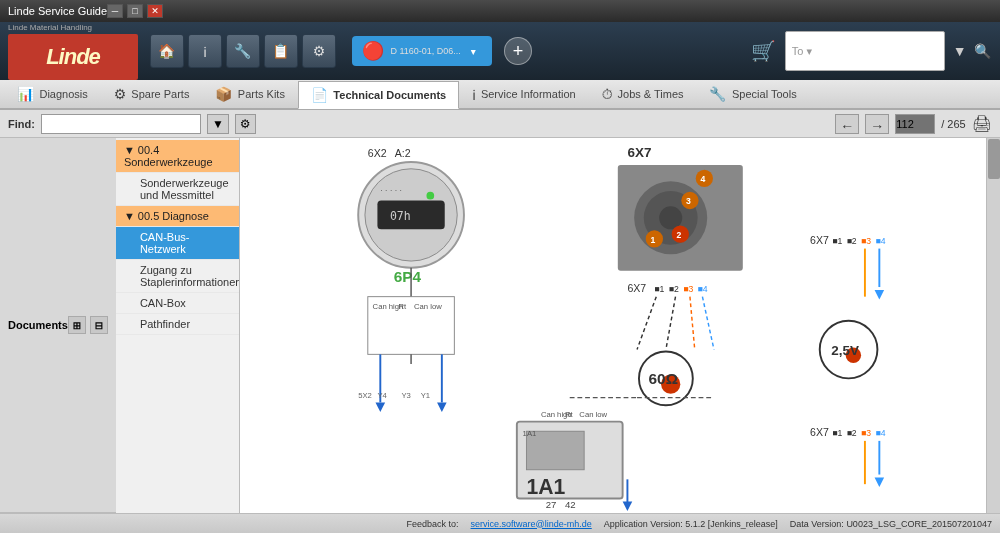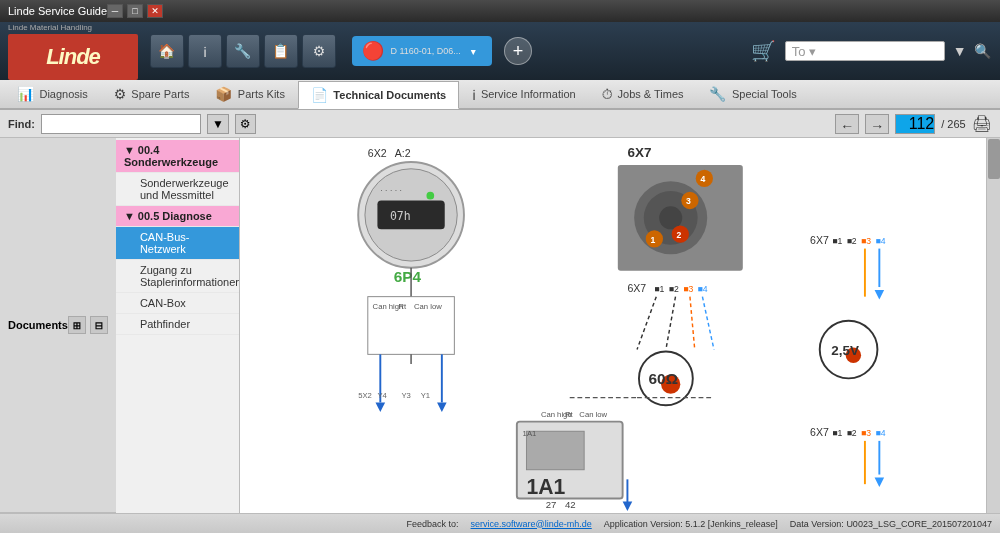--- a/index.html
+++ b/index.html
@@ -80,23 +80,23 @@
 
     .header-right {
       margin-left: auto;
       display: flex; align-items: center; gap: 8px;
     }
     .cart-icon { color: #ccc; font-size: 20px; cursor: pointer; }
     .search-box-header {
       background: white;
       border: 1px solid #aaa;
       border-radius: 2px;
-      width: 160px; height: 20px;
+      width: 160px; height: 40px;
       display: flex; align-items: center; padding: 0 6px;
-      font-size: 13px; color: #999;
+      font-size: 11px; color: #999;
     }
     .filter-icon { color: #ccc; font-size: 14px; cursor: pointer; }
 
     
     .nav-tabs {
       background: linear-gradient(to bottom, #e8e8e8, #d0d0d0);
       border-bottom: 2px solid #aaa;
       display: flex; align-items: center;
       height: 30px; padding: 0 4px;
     }
@@ -136,22 +136,22 @@
       display: flex; align-items: center; justify-content: center;
     }
     .find-right { margin-left: auto; display: flex; align-items: center; gap: 6px; }
     .nav-arrow-btn {
       width: 24px; height: 20px;
       background: #d0d0d0; border: 1px solid #999;
       cursor: pointer; display: flex; align-items: center; justify-content: center;
       font-size: 14px; color: #333;
     }
     .page-input {
-      width: 40px; height: 20px; background: #0ea5e9;
-      border: 1px solid #999; text-align: right; font-size: 16px;
+      width: 40px; height: 20px; background: #737373;
+      border: 1px solid #999; text-align: left; font-size: 11px;
     }
     .page-total { font-size: 11px; color: #333; }
     .print-btn { font-size: 16px; cursor: pointer; color: #333; }
 
     
     .main-content {
       display: flex;
       height: calc(533px - 22px - 58px - 30px - 28px - 20px);
     }
 
@@ -171,22 +171,22 @@
       border-bottom: 1px solid #bbb;
     }
     .sidebar-tree { flex: 1; overflow-y: auto; padding: 2px 0; }
     .tree-item {
       padding: 4px 8px 4px 16px;
       cursor: pointer; font-size: 11px; color: #333;
       border-bottom: 1px solid #e8e8e8;
     }
     .tree-item.active { background: #3498db; color: white; }
     .tree-item.section {
-      background: #f9a8d4;
-      font-weight: bold; padding-left: 8px;
+      background: #fdba74;
+      font-weight: normal; padding-left: 8px;
       color: #222;
     }
     .tree-item.subsection { padding-left: 12px; font-size: 10px; color: #555; }
 
     
     .doc-viewer {
       flex: 1;
       background: white;
       overflow: hidden;
       position: relative;

